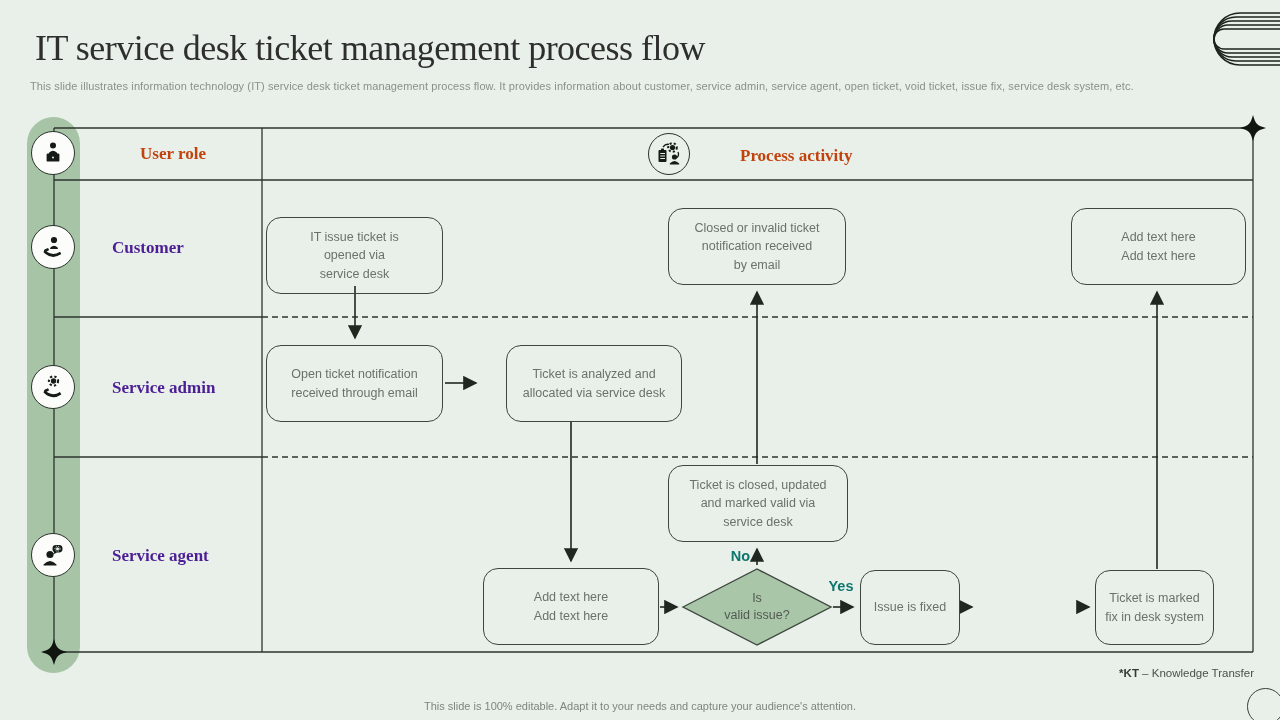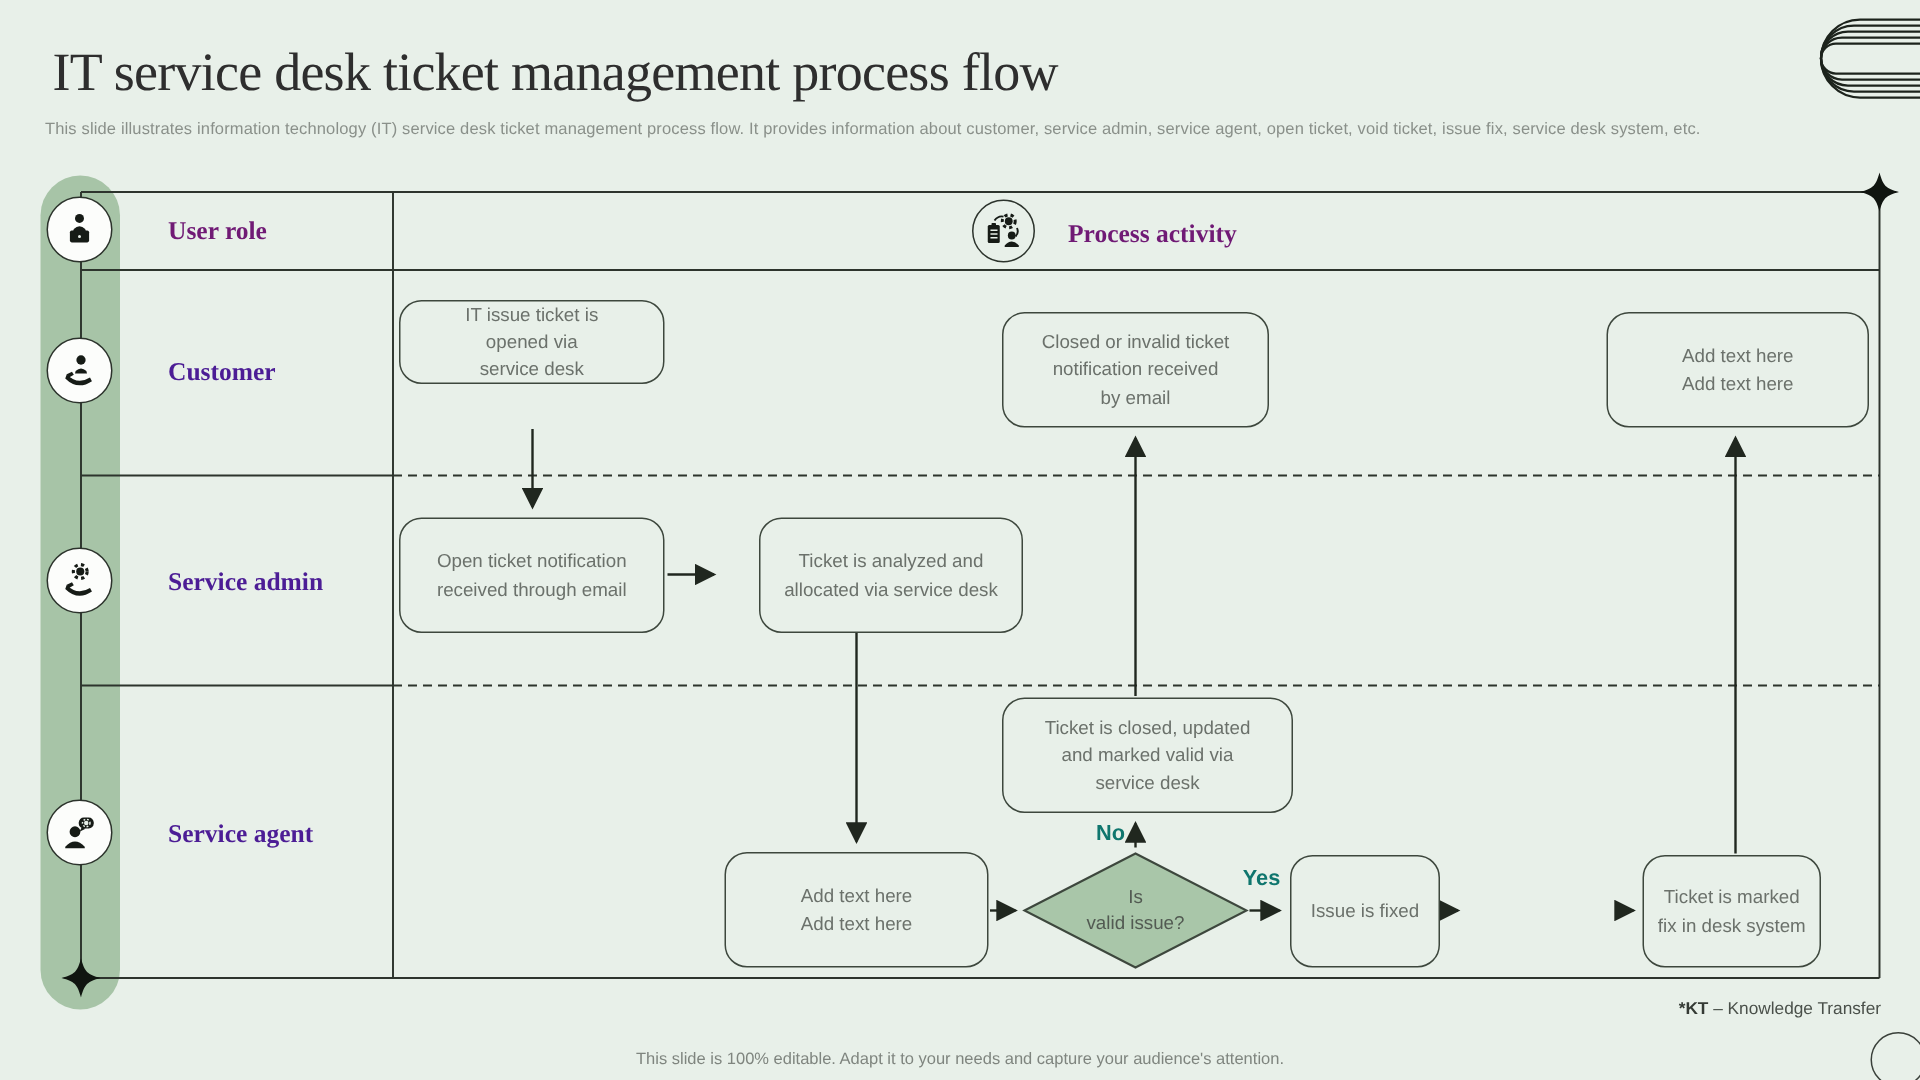--- a/index.html
+++ b/index.html
@@ -27,21 +27,21 @@
     display:flex;align-items:center;justify-content:center;
   }
   .mini-circle{
     position:absolute;width:42px;height:42px;border-radius:50%;
     background:#e8f0e9;border:1.3px solid #2c332c;box-sizing:border-box;
     display:flex;align-items:center;justify-content:center;
   }
   .hdr-label{
     position:absolute;transform:translateY(-50%);
     font-family:"Liberation Serif",serif;font-weight:700;
-    font-size:17px;color:#701a75;white-space:nowrap;
+    font-size:17px;color:#c2410c;white-space:nowrap;margin-left:28px;
   }
   .lane-label{
     position:absolute;transform:translateY(-50%);
     font-family:"Liberation Serif",serif;font-weight:700;
     font-size:17px;color:#4c1d95;white-space:nowrap;
   }
   .node{
     position:absolute;box-sizing:border-box;
     border:1.4px solid #3d473d;border-radius:15px;
     display:flex;align-items:center;justify-content:center;
@@ -182,35 +182,35 @@
       <circle cx="10" cy="12.5" r="3.6" fill="#161b16"></circle>
       <path d="M3.5 22.5 q6.5 -7 13 0 v1 h-13 z" fill="#161b16"></path>
       <rect x="12.5" y="3" width="10" height="7.4" rx="3.4" fill="#161b16"></rect>
       <path d="M14.5 9.5 l-1.5 3 4 -2z" fill="#161b16"></path>
       <circle cx="17.5" cy="6.7" r="1.5" fill="#e8f0e9"></circle>
       <circle cx="17.5" cy="6.7" r="2.5" fill="none" stroke="#e8f0e9" stroke-width="1" stroke-dasharray="1.2 1.2"></circle>
     </svg>
   </div>
   <div class="lane-label" style="left:112px;top:556px">Service agent</div>
 
-  <div class="node" style="left:266px;top:200px;width:177px;height:56px">IT issue ticket is
+  <div class="node" style="left:266px;top:217px;width:177px;height:77px">IT issue ticket is
 opened via
 service desk</div>
   <div class="node" style="left:668px;top:208px;width:178px;height:77px">Closed or invalid ticket
 notification received
 by email</div>
   <div class="node" style="left:1071px;top:208px;width:175px;height:77px">Add text here
 Add text here</div>
 
   <div class="node" style="left:266px;top:345px;width:177px;height:77px">Open ticket notification
 received through email</div>
   <div class="node" style="left:506px;top:345px;width:176px;height:77px">Ticket is analyzed and
 allocated via service desk</div>
 
-  <div class="node" style="left:668px;top:465px;width:194px;height:77px">Ticket is closed, updated
+  <div class="node" style="left:668px;top:465px;width:180px;height:77px">Ticket is closed, updated
 and marked valid via
 service desk</div>
   <div class="node" style="left:483px;top:568px;width:176px;height:77px">Add text here
 Add text here</div>
   <div class="node" style="left:860px;top:570px;width:100px;height:75px">Issue is fixed</div>
   <div class="node" style="left:1095px;top:570px;width:119px;height:75px">Ticket is marked
 fix in desk system</div>
 
   <div class="diamond-label">Is
 valid issue?</div>

